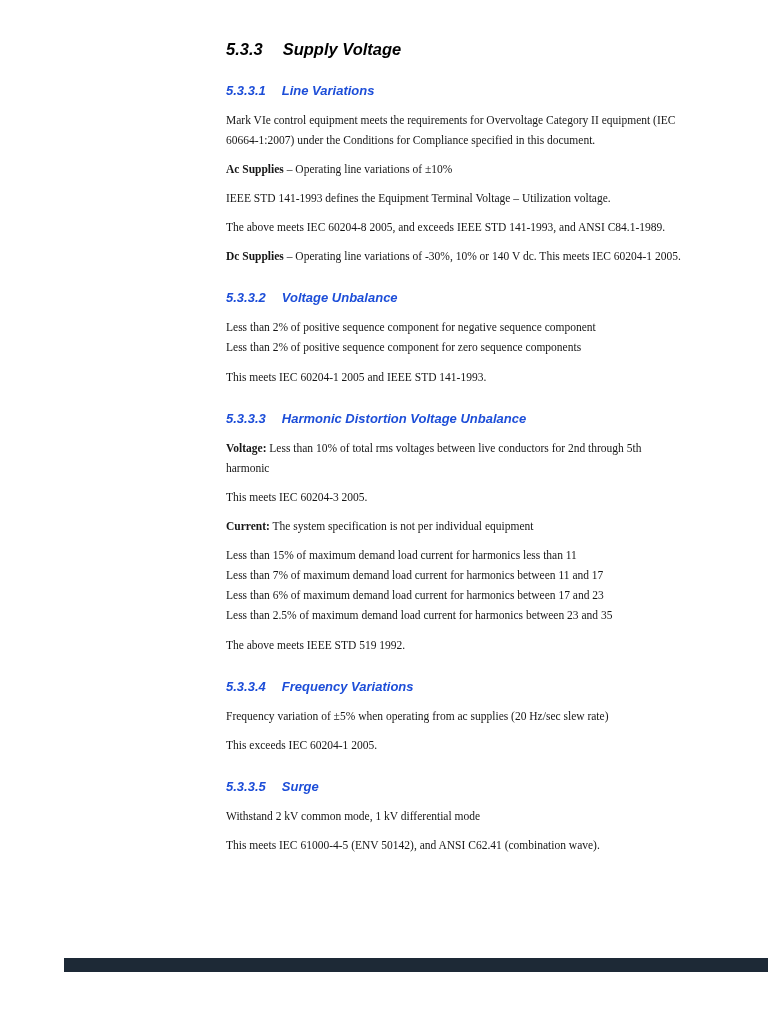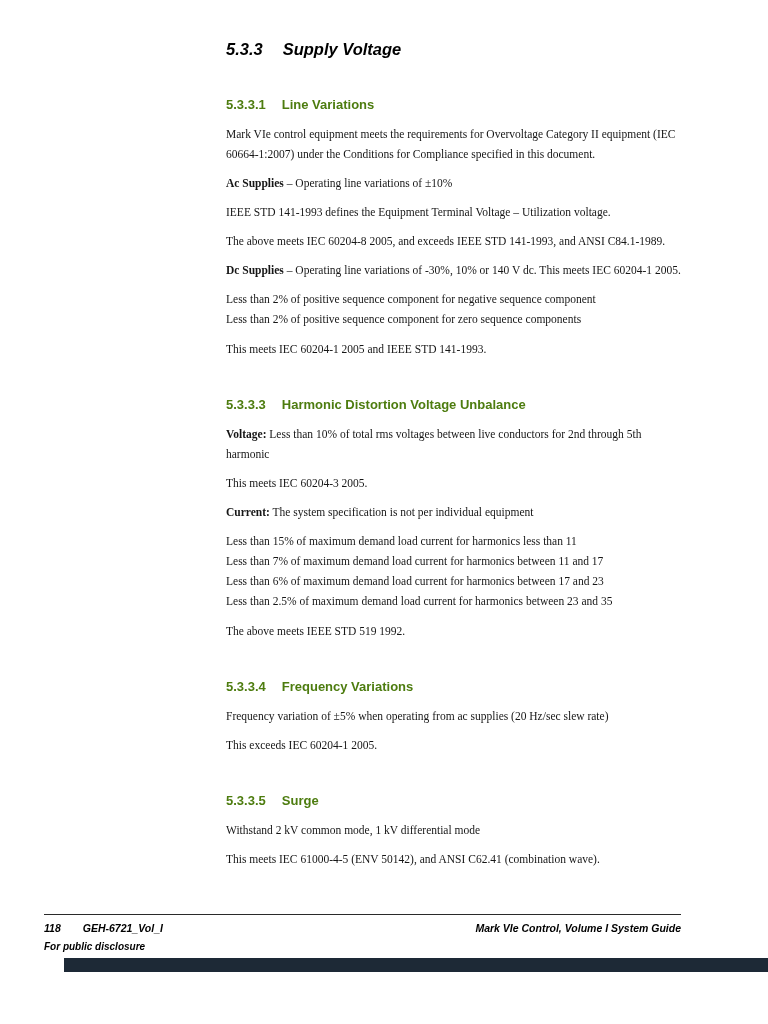--- a/index.html
+++ b/index.html
@@ -26,24 +26,25 @@
   .h1 {
     font-family: "Liberation Sans", sans-serif;
     font-style: italic;
     font-weight: bold;
     font-size: 16.5px;
     color: #000;
     margin: 6px 0 16px 0;
   }
   .h2 {
     font-family: "Liberation Sans", sans-serif;
+    font-style: italic;
     font-weight: bold;
     font-size: 13px;
-    color: #4d7c0f;
-    margin: 38px 0 12px 0;
+    color: #1d4ed8;
+    margin: 24px 0 12px 0;
   }
   .h1 .num { display: inline-block; margin-right: 20px; }
   .h2 .num { display: inline-block; margin-right: 16px; }
 
   .para {
     font-size: 11.5px;
     line-height: 20px;
     margin: 0 0 9px 0;
   }
   .para.tight { margin-bottom: 10px; }
@@ -100,20 +101,23 @@
 
     <h2 class="h2">
       <span class="num">5.3.3.1</span><span>Line Variations</span>
     </h2>
     <p class="para">Mark VIe control equipment meets the requirements for Overvoltage Category II equipment (IEC 60664-1:2007) under the Conditions for Compliance specified in this document.</p>
     <p class="para"><strong class="lead">Ac Supplies</strong><span> – Operating line variations of ±10%</span></p>
     <p class="para">IEEE STD 141-1993 defines the Equipment Terminal Voltage – Utilization voltage.</p>
     <p class="para">The above meets IEC 60204-8 2005, and exceeds IEEE STD 141-1993, and ANSI C84.1-1989.</p>
     <p class="para"><strong class="lead">Dc Supplies</strong><span> – Operating line variations of -30%, 10% or 140 V dc. This meets IEC 60204-1 2005.</span></p>
 
+    <h2 class="h2">
+      <span class="num">5.3.3.2</span><span>Voltage Unbalance</span>
+    </h2>
     <p class="para tight">
       <span class="line">Less than 2% of positive sequence component for negative sequence component</span>
       <span class="line">Less than 2% of positive sequence component for zero sequence components</span>
     </p>
     <p class="para">This meets IEC 60204-1 2005 and IEEE STD 141-1993.</p>
 
     <h2 class="h2">
       <span class="num">5.3.3.3</span><span>Harmonic Distortion Voltage Unbalance</span>
     </h2>
     <p class="para"><strong class="lead">Voltage:</strong><span> Less than 10% of total rms voltages between live conductors for 2nd through 5th harmonic</span></p>
@@ -134,26 +138,16 @@
     <p class="para">This exceeds IEC 60204-1 2005.</p>
 
     <h2 class="h2">
       <span class="num">5.3.3.5</span><span>Surge</span>
     </h2>
     <p class="para">Withstand 2 kV common mode, 1 kV differential mode</p>
     <p class="para">This meets IEC 61000-4-5 (ENV 50142), and ANSI C62.41 (combination wave).</p>
 
   </main>
 
-  <footer class="footer">
-    <div class="rule"></div>
-    <div class="frow">
-      <div class="fleft">
-        <span class="fnum">118</span><span class="fdoc">GEH-6721_Vol_I</span>
-      </div>
-      <div class="fright">Mark VIe Control, Volume I System Guide</div>
-    </div>
-    <div class="fdisclosure">For public disclosure</div>
-  </footer>
 
   <div class="viewer-bar"></div>
 
 </div>
 
 </body></html>

